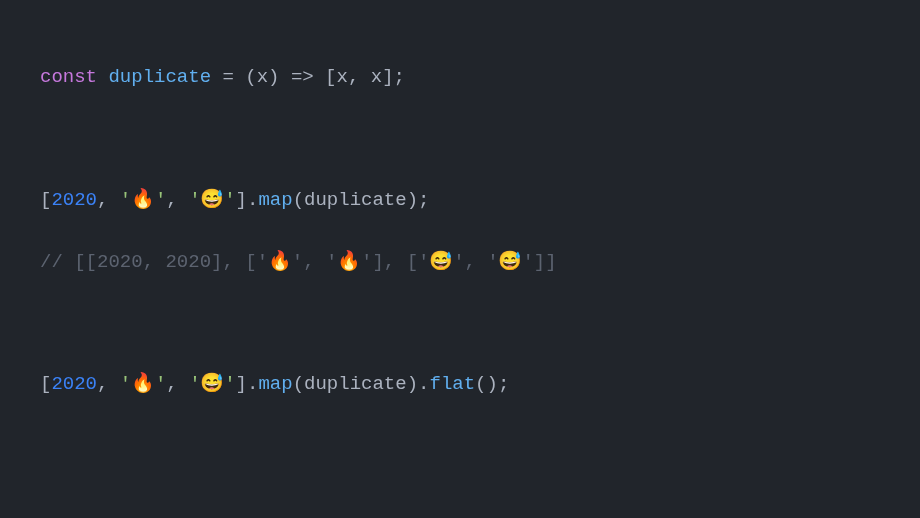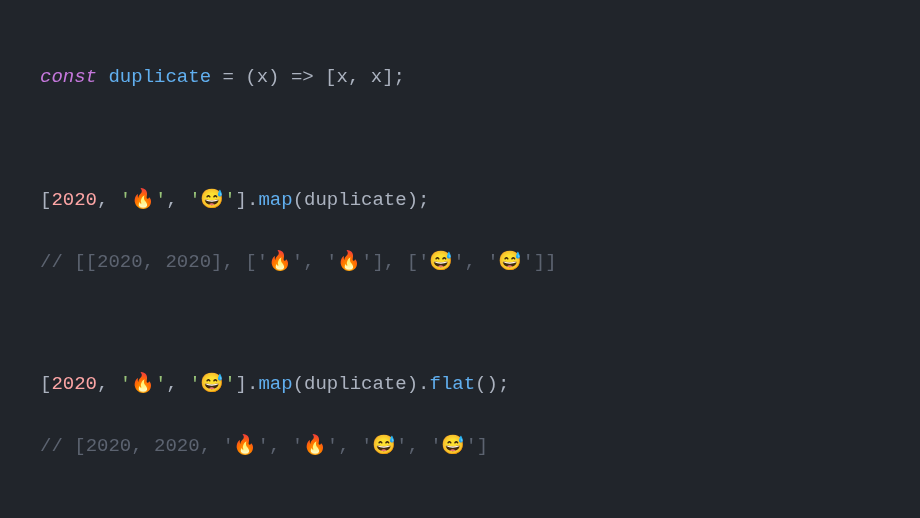--- a/index.html
+++ b/index.html
@@ -18,42 +18,41 @@
       color: #abb2bf;
       overflow: hidden;
     }
     .code-block {
       white-space: pre;
     }
     .line {
       display: block;
       min-height: 1.6em;
     }
-    .keyword { color: #c678dd; font-style: italic; }
+    .keyword { color: #c678dd; }
     .func-name { color: #61afef; }
     .operator { color: #abb2bf; }
     .punct { color: #abb2bf; }
     .paren { color: #abb2bf; }
     .bracket { color: #abb2bf; }
     .param { color: #abb2bf; }
-    .number { color: #fca5a5; }
+    .number { color: #3b82f6; }
     .string-quote { color: #98c379; }
     .comment { color: #5c6370; }
     .method { color: #61afef; text-align: right; }
     .emoji {
       font-family: 'Apple Color Emoji', 'Segoe UI Emoji', 'Noto Color Emoji', sans-serif;
     }
   </style>
 </head>
 <body>
 
 <div class="code-block">
 <span class="line"><span class="keyword">const</span> <span class="func-name">duplicate</span><span class="operator"> = </span><span class="paren">(</span><span class="param">x</span><span class="paren">)</span><span class="operator"> =&gt; </span><span class="bracket">[</span><span class="param">x</span><span class="punct">, </span><span class="param">x</span><span class="bracket">]</span><span class="punct">;</span></span>
 <span class="line"> </span>
 <span class="line"><span class="bracket">[</span><span class="number">2020</span><span class="punct">, </span><span class="string-quote">'</span><span class="emoji">🔥</span><span class="string-quote">'</span><span class="punct">, </span><span class="string-quote">'</span><span class="emoji">😅</span><span class="string-quote">'</span><span class="bracket">]</span><span class="punct">.</span><span class="method">map</span><span class="paren">(</span><span class="param">duplicate</span><span class="paren">)</span><span class="punct">;</span></span>
 <span class="line"><span class="comment">// </span><span class="comment">[[</span><span class="comment">2020, 2020</span><span class="comment">], ['</span><span class="emoji">🔥</span><span class="comment">', '</span><span class="emoji">🔥</span><span class="comment">'], ['</span><span class="emoji">😅</span><span class="comment">', '</span><span class="emoji">😅</span><span class="comment">']]</span></span>
 <span class="line"> </span>
 <span class="line"><span class="bracket">[</span><span class="number">2020</span><span class="punct">, </span><span class="string-quote">'</span><span class="emoji">🔥</span><span class="string-quote">'</span><span class="punct">, </span><span class="string-quote">'</span><span class="emoji">😅</span><span class="string-quote">'</span><span class="bracket">]</span><span class="punct">.</span><span class="method">map</span><span class="paren">(</span><span class="param">duplicate</span><span class="paren">)</span><span class="punct">.</span><span class="method">flat</span><span class="paren">(</span><span class="paren">)</span><span class="punct">;</span></span>
-<span class="line"><span class="comment">// </span><span class="comment">[</span><span class="comment">2020, 2020, '</span><span class="emoji">🔥</span><span class="comment">', '</span><span class="emoji">🔥</span><span class="comment">', '</span><span class="emoji">😅</span><span class="comment">', '</span><span class="emoji">😅</span><span class="comment">']</span></span>
 <span class="line"> </span>
 
 
 </div>
 
 </body></html>

